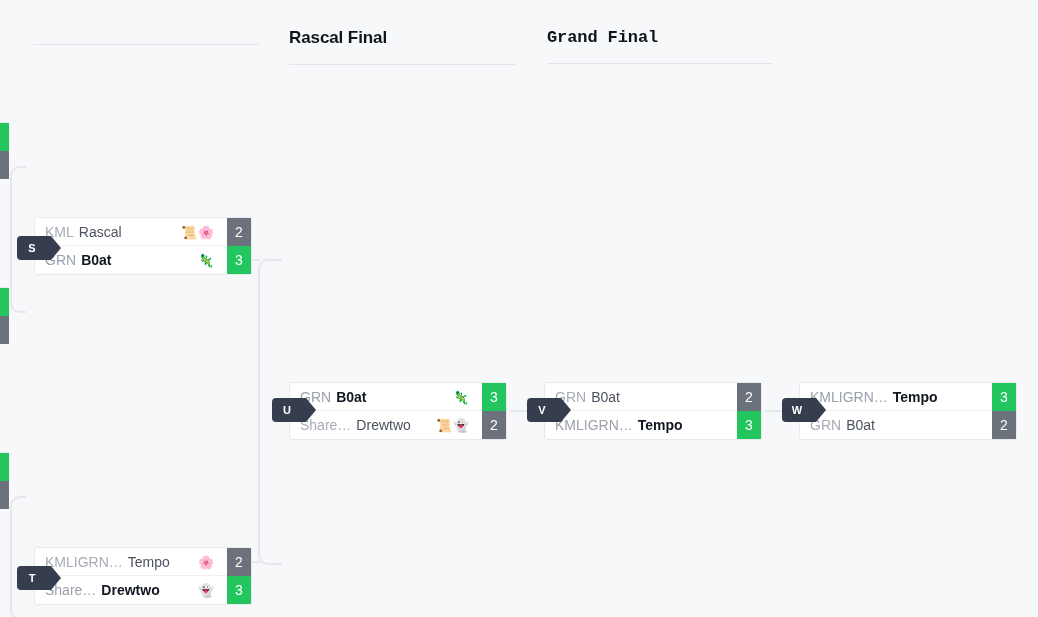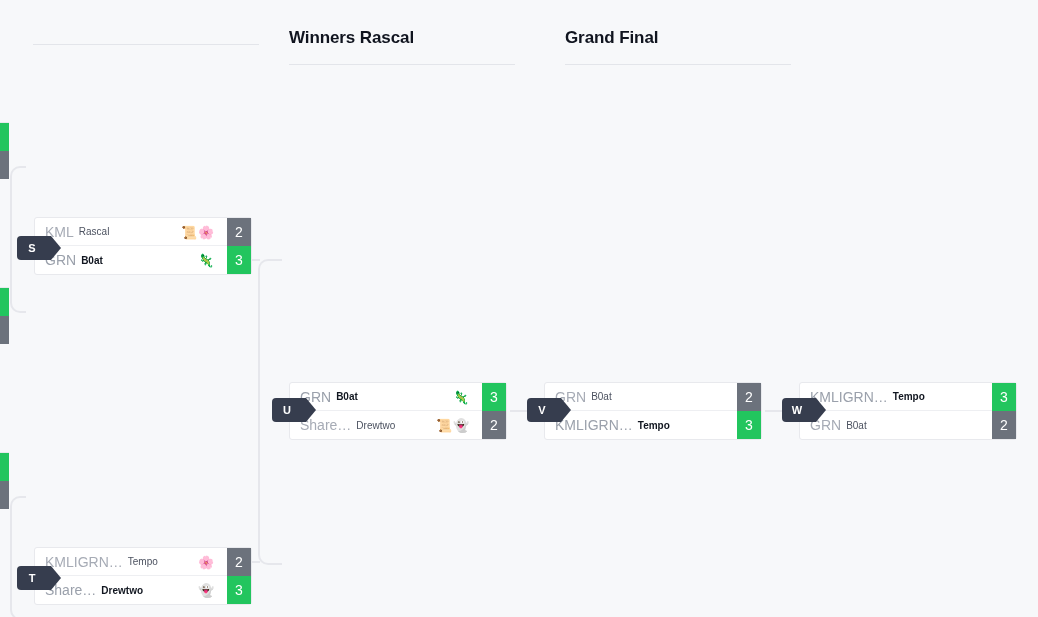--- a/index.html
+++ b/index.html
@@ -36,21 +36,21 @@
     white-space: nowrap;
   }
   .round-header .rule {
     margin-top: 16px;
     height: 1px;
     background: #e3e5ea;
     width: 226px;
   }
   .col-0 { left: 33px; }
   .col-1 { left: 289px; }
-  .col-2 { left: 565px; }
+  .col-2 { left: 547px; font-family: Liberation Mono, monospace; }
   .col-3 { left: 798px; }
 
   
   .match {
     position: absolute;
     width: 218px;
     background: #ffffff;
     border: 1px solid #e8e9ed;
     border-radius: 3px;
     box-sizing: border-box;
@@ -69,21 +69,21 @@
     border-bottom: 1px solid #eeeff2;
   }
   .prefix {
     color: #9aa0ab;
     font-size: 14px;
     margin-right: 5px;
     white-space: nowrap;
     text-align: right;
   }
   .pname {
-    font-size: 10px;
+    font-size: 14px;
     color: #20242e;
     white-space: nowrap;
   }
   .pname.loser {
     color: #4c5260;
     font-weight: normal;
   }
   .pname.winner {
     color: #111620;
     font-weight: bold;
@@ -192,21 +192,21 @@
 </style>
 </head>
 <body>
 
 <div class="bracket">
 
   <div class="round-header col-0">
     <div class="rule"></div>
   </div>
   <div class="round-header col-1">
-    <div class="title">Winners Rascal</div>
+    <div class="title">Rascal Final</div>
     <div class="rule"></div>
   </div>
   <div class="round-header col-2">
     <div class="title">Grand Final</div>
     <div class="rule"></div>
   </div>
 
   <div class="edge-card" style="top:122px;height:56px;"></div>
   <div class="edge-score green" style="top:123px;"></div>
   <div class="edge-score gray" style="top:151px;"></div>

